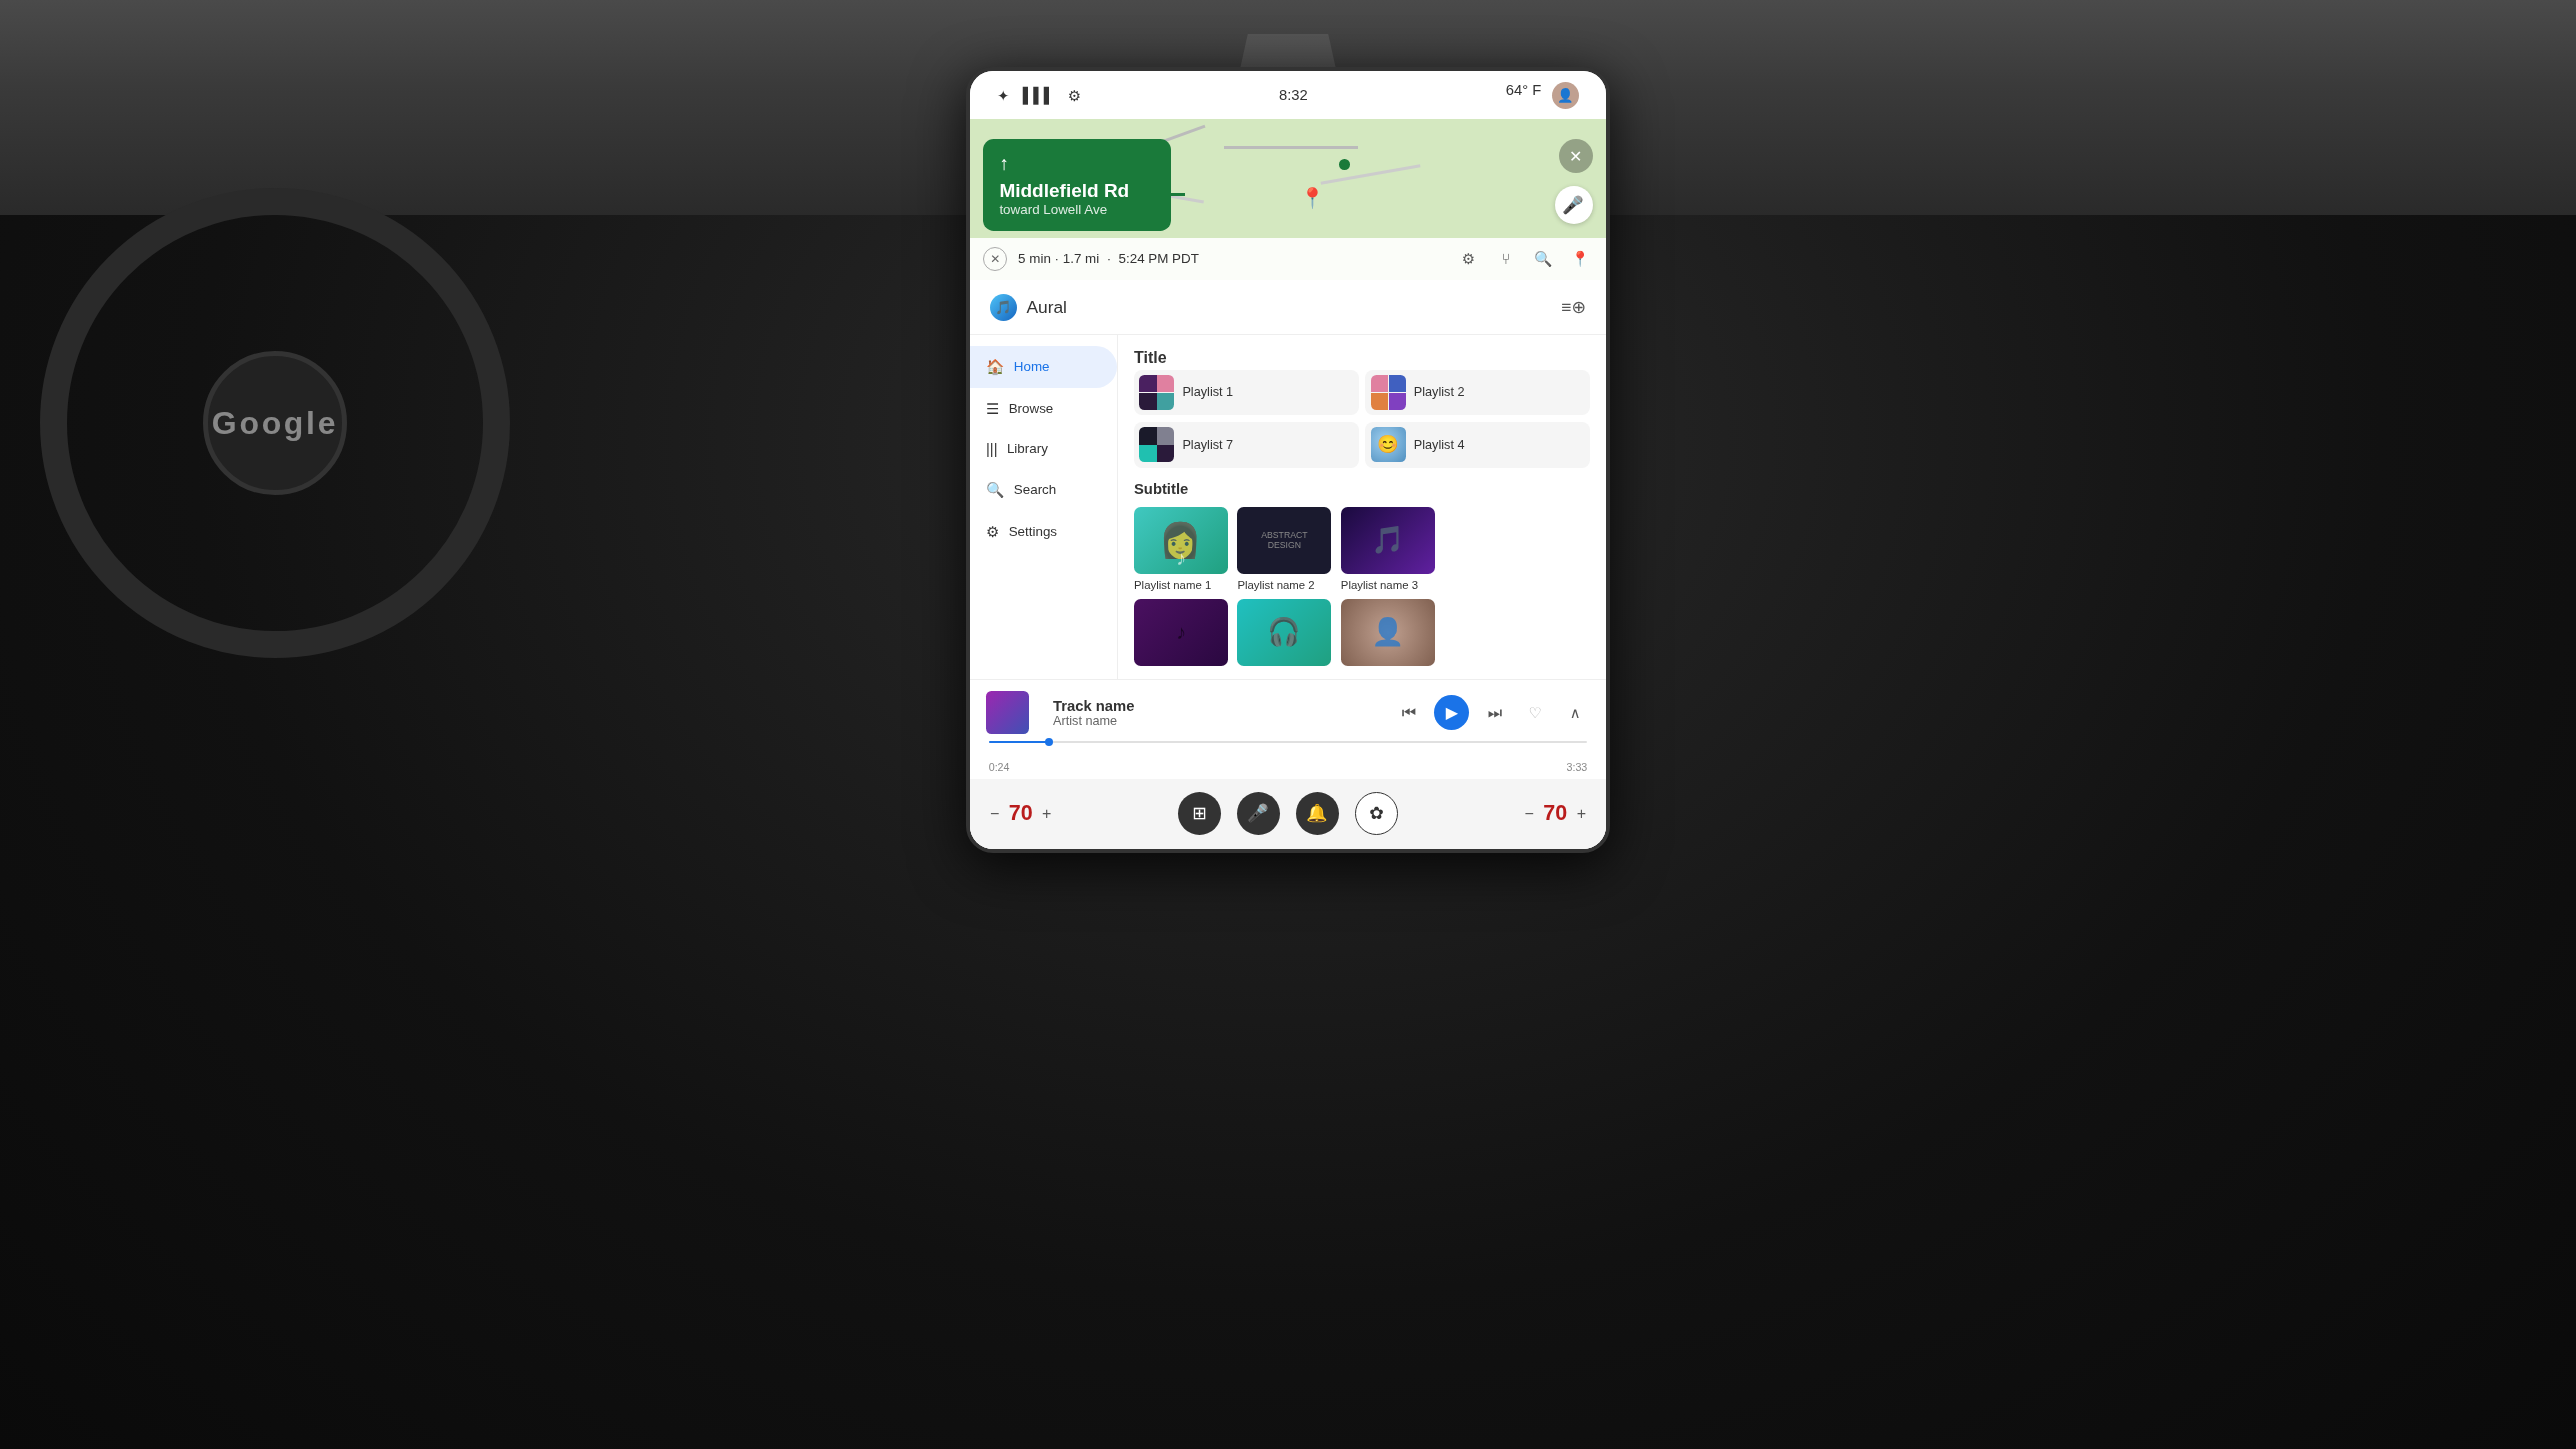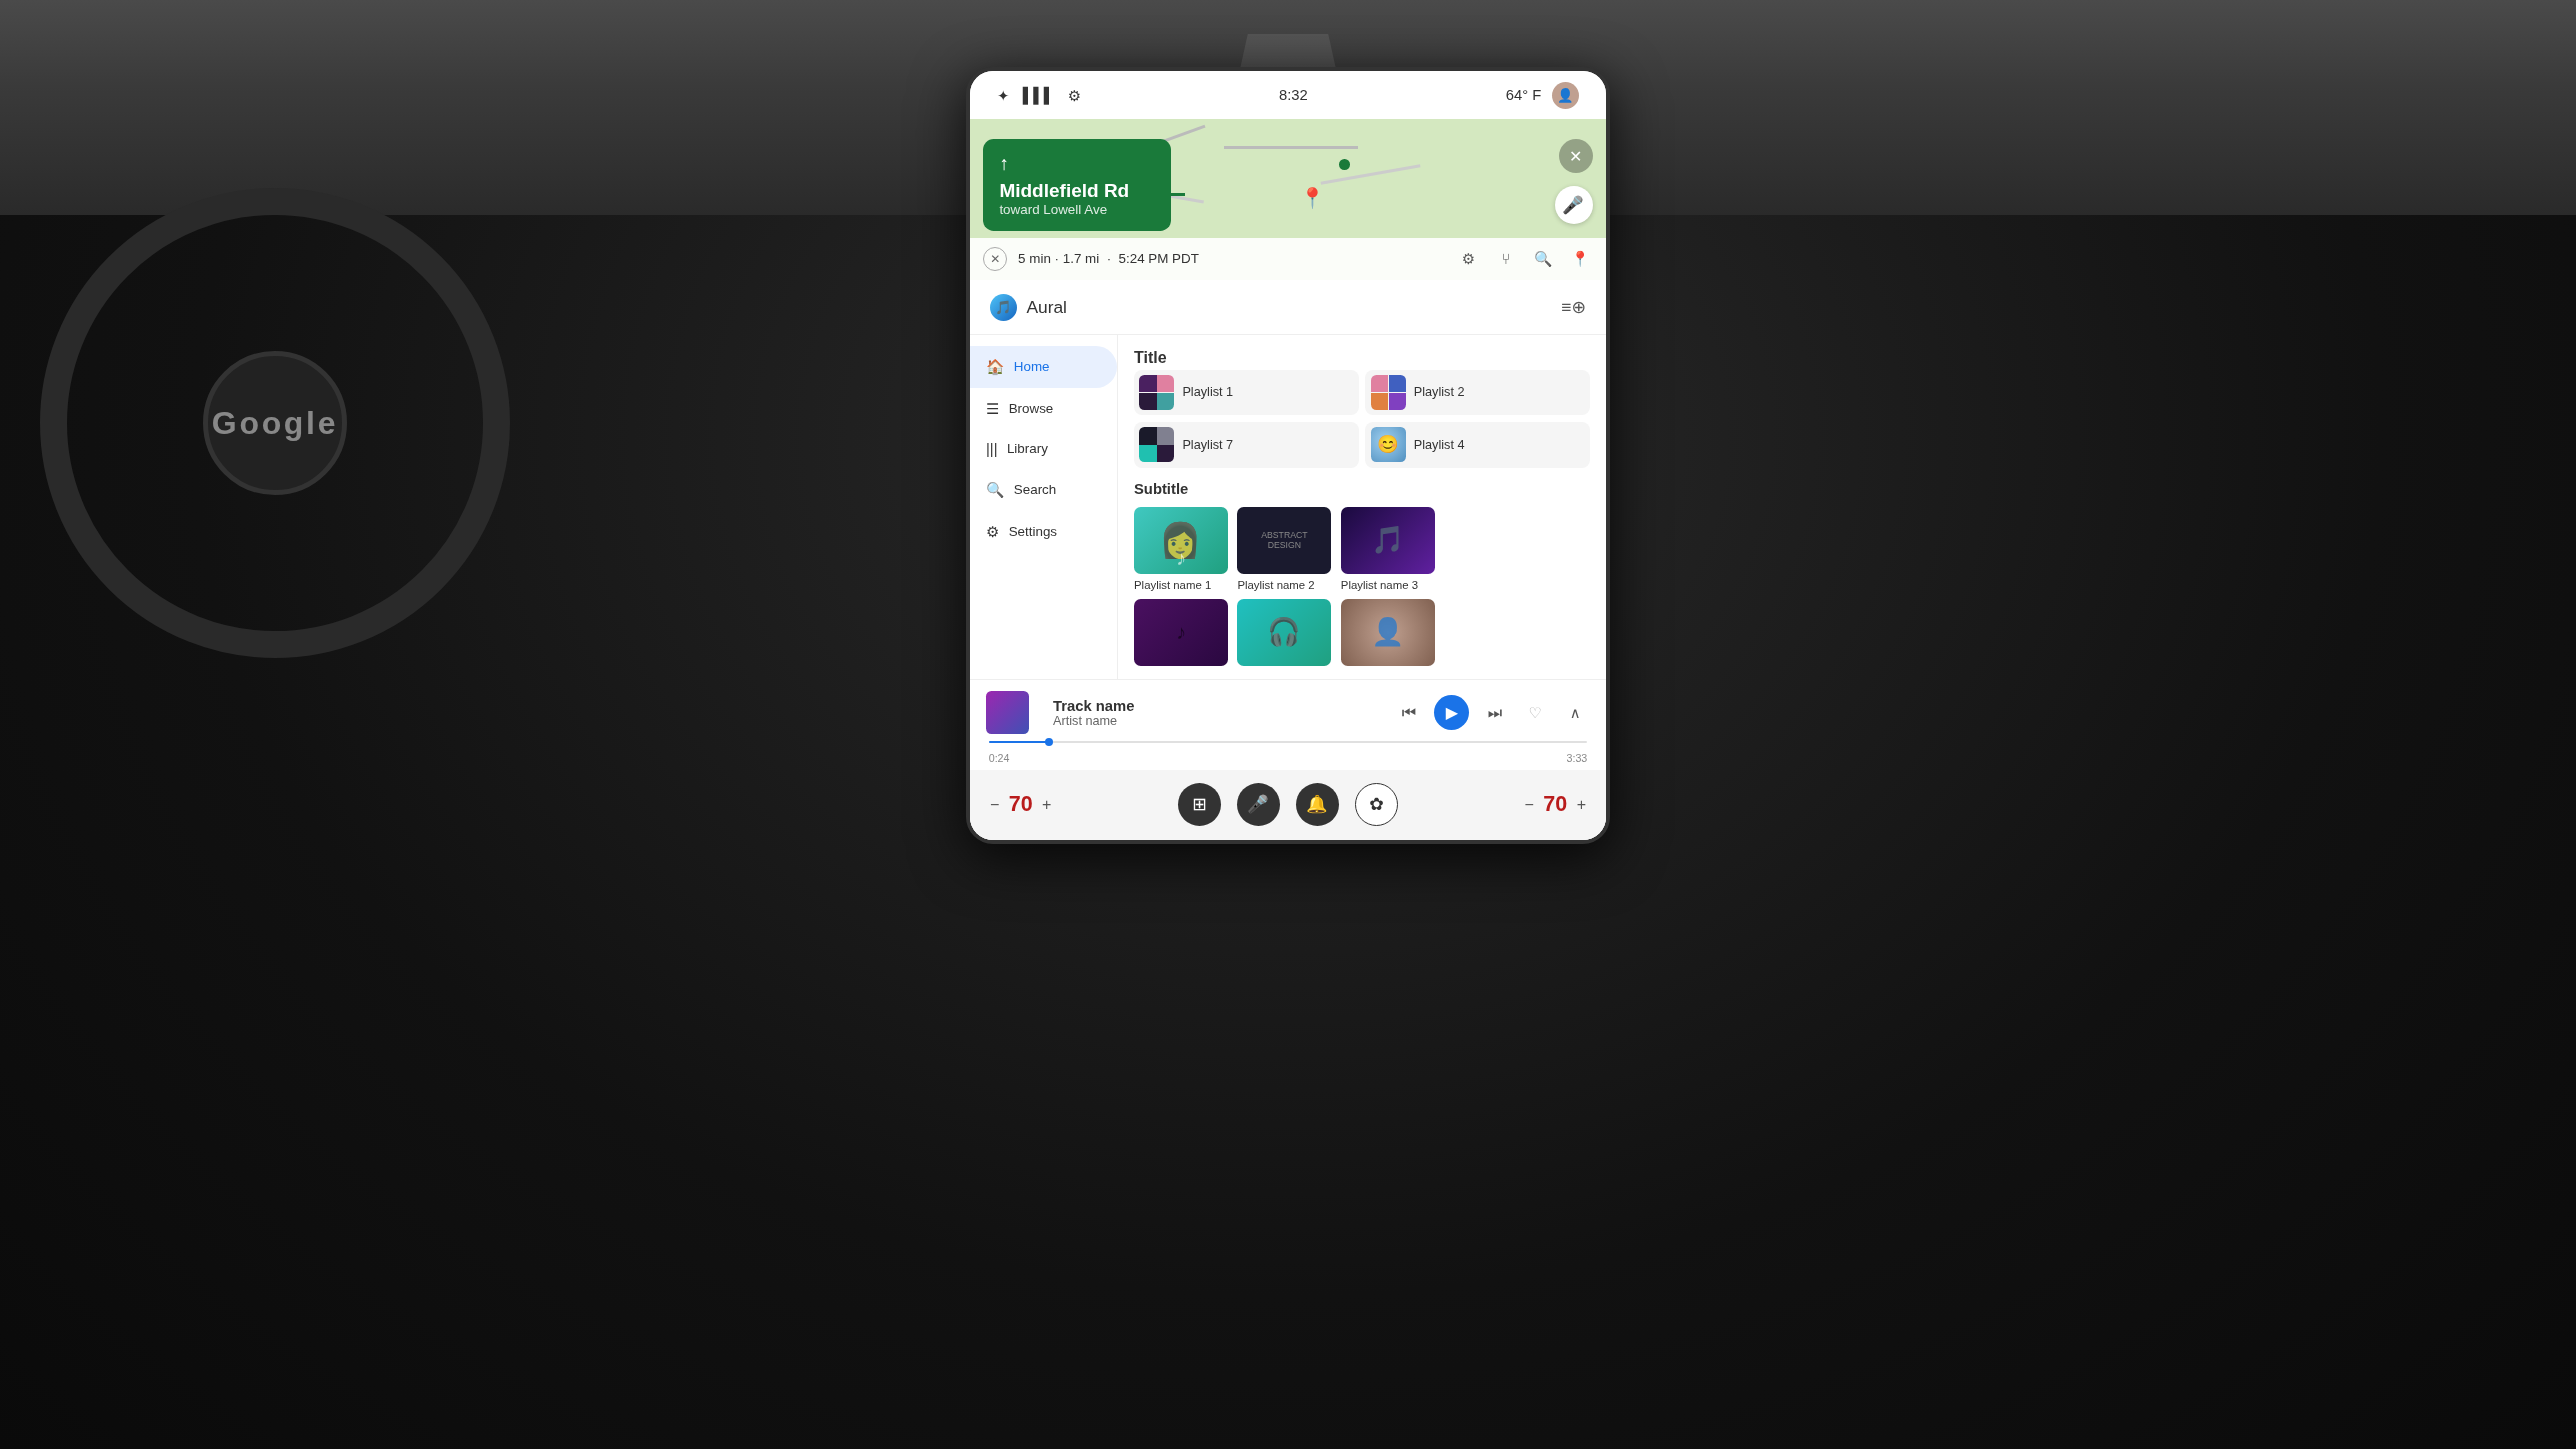--- a/index.html
+++ b/index.html
@@ -99,21 +99,21 @@
       background: #fff;
       padding: 10.7px 27px;
       display: flex;
       align-items: center;
       justify-content: space-between;
       font-size: 14.8px;
       color: #333;
     }
     .status-left { display: flex; gap: 13.4px; align-items: center; }
     .status-center { font-weight: 500; }
-    .status-right { display: flex; gap: 10.7px; align-items: center; }
+    .status-right { display: flex; gap: 10.7px; }
     .avatar-circle {
       width: 27px;
       height: 27px;
       border-radius: 50%;
       background: #c0a090;
       overflow: hidden;
       display: flex;
       align-items: center;
       justify-content: center;
       font-size: 13.4px;
@@ -512,21 +512,21 @@
       width: 8px;
       height: 8px;
       border-radius: 50%;
       background: #1a73e8;
     }
     .progress-times {
       display: flex;
       justify-content: space-between;
       font-size: 10.7px;
       color: #888;
-      margin-top: 9px;
+      margin-top: 18px;
     }
 
     
     .bottom-controls {
       background: #f5f5f5;
       padding: 13.4px 20px;
       display: flex;
       align-items: center;
       justify-content: space-between;
     }

